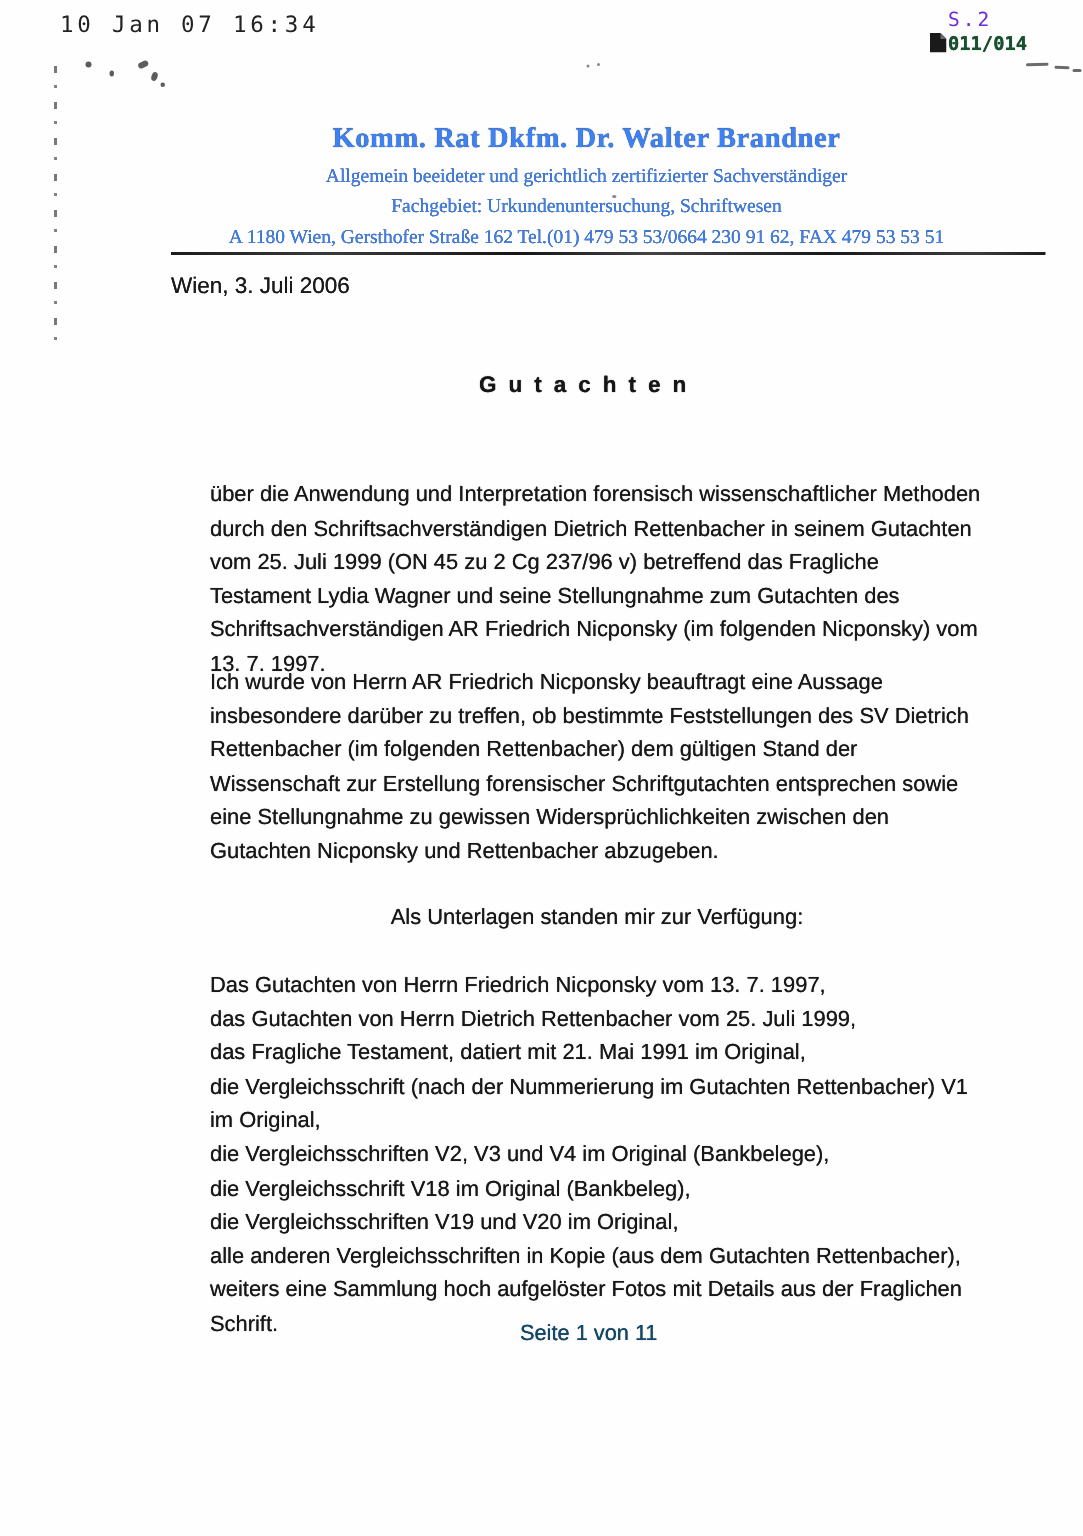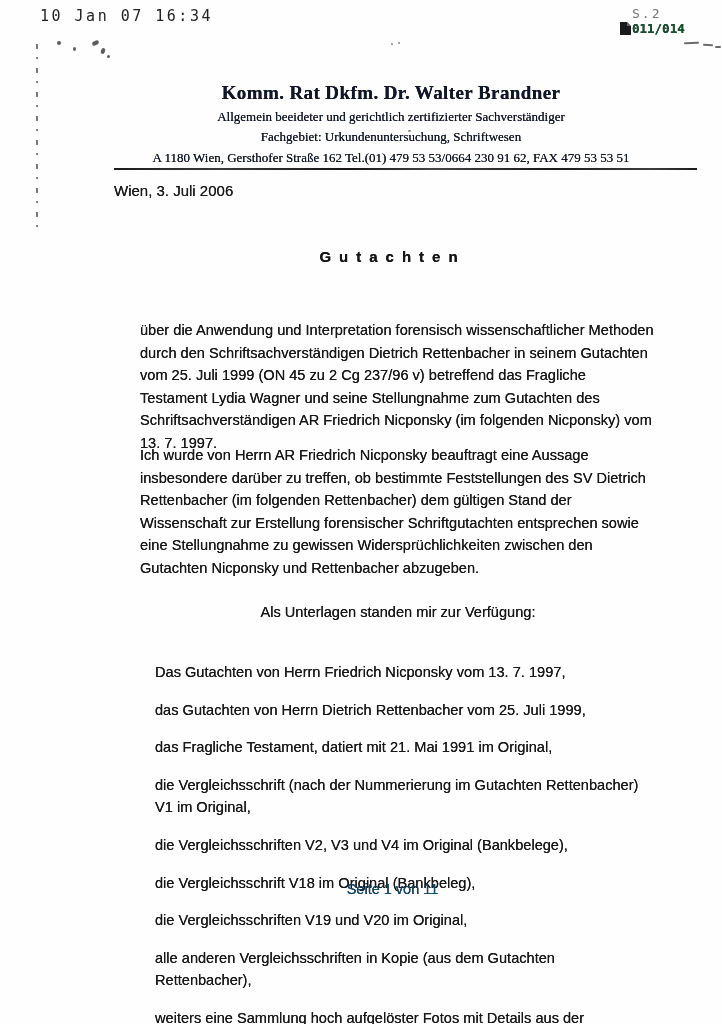--- a/index.html
+++ b/index.html
@@ -35,21 +35,21 @@
     letter-spacing: 0.6px;
     color: #1d1d1d;
     white-space: nowrap;
     text-shadow: 0 0 0.5px #1d1d1d;
   }
   .fax-page-short {
     left: 632px; top: 6px;
     font-family: "DejaVu Sans Mono", monospace;
     font-size: 13px;
     letter-spacing: 2px;
-    color: #737373;
+    color: #6d28d9;
   }
   .fax-counter {
     left: 620px; top: 21px;
     font-family: "DejaVu Sans Mono", monospace;
     font-size: 12.5px;
     font-weight: bold;
     color: #14532d;
     white-space: nowrap;
     text-shadow: 0 0 0.5px #171717;
   }
@@ -78,21 +78,21 @@
   .pen-mark { background: #6b6b6b; height: 2px; border-radius: 1px; }
   .pen-mark-a { left: 684px; top: 42px; width: 15px; transform: rotate(-2deg); }
   .pen-mark-b { left: 703px; top: 44px; width: 10px; transform: rotate(2deg); }
   .pen-mark-c { left: 715px; top: 46px; width: 6px; }
 
   
   .letterhead {
     left: 60px; top: 82px; width: 662px;
     text-align: center;
     font-family: "Liberation Serif", serif;
-    color: #0f172a;
+    color: #3b82f6;
   }
   .lh-name {
     font-size: 19px;
     font-weight: bold;
     letter-spacing: 0.4px;
     text-shadow: 0 0 0.6px #121212;
   }
   .lh-line {
     font-size: 13px;
     margin-top: 4.5px;
@@ -122,21 +122,21 @@
     left: 140px; width: 516px;
     font-size: 14.6px;
     line-height: 22.6px;
     color: #181818;
     text-shadow: 0 0 0.45px #181818;
   }
   .para-intro { top: 291px; margin-top: 28px; }
   .para-commission { top: 444px; }
   .docs-heading { top: 601px; text-align: center; }
   .docs-list { top: 646px; }
-  .docs-list .doc-item { margin: 15px; }
+  .docs-list .doc-item { margin: 0; }
   .footer-page {
     left: 140px; top: 881px; width: 505px;
     text-align: center;
     font-size: 14.5px;
     color: #0c4a6e;
     text-shadow: 0 0 0.45px #181818;
   }
 </style>
 </head>
 <body>

